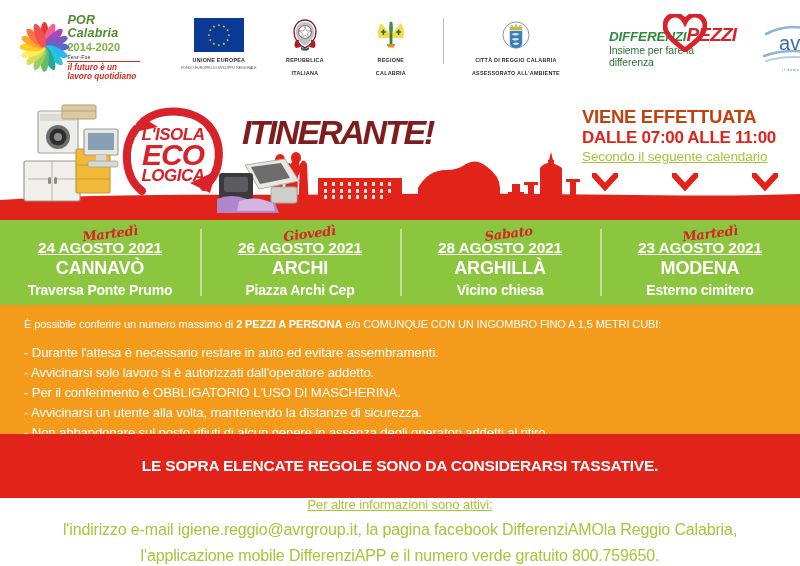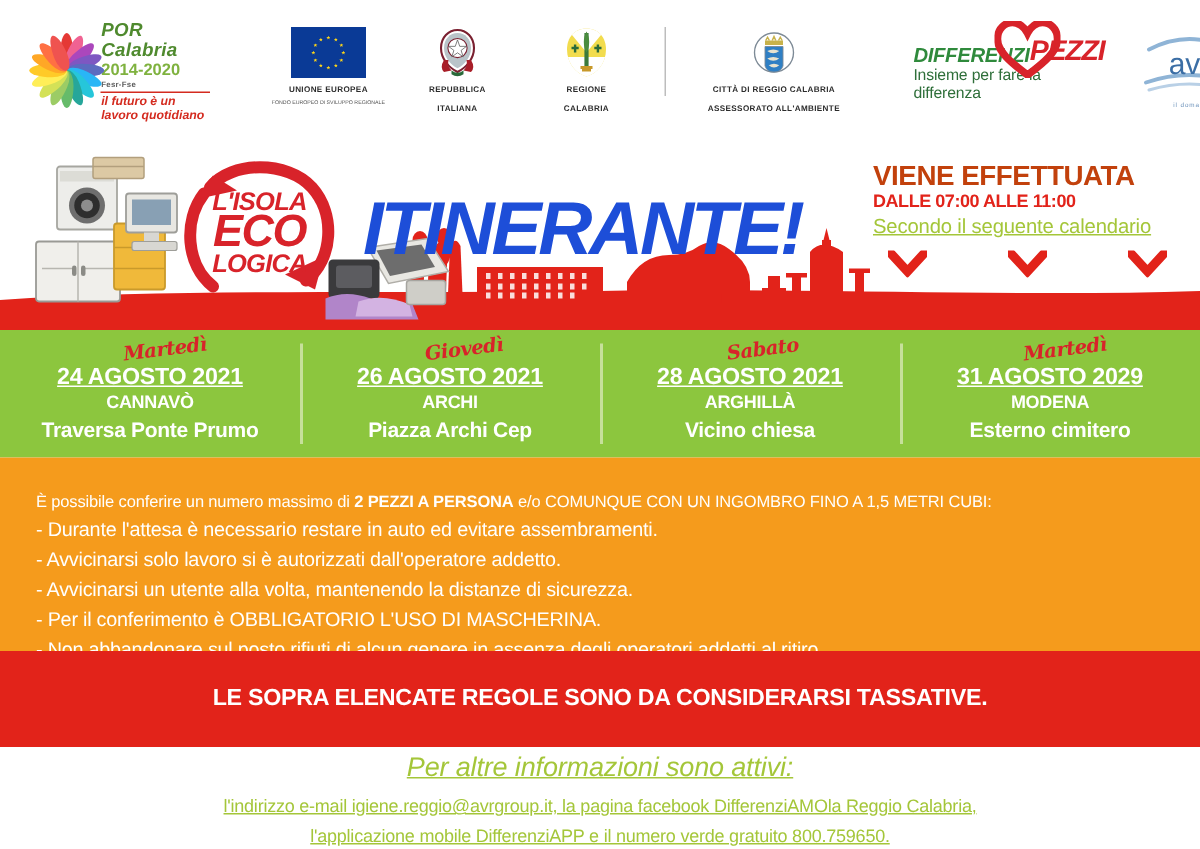--- a/index.html
+++ b/index.html
@@ -59,60 +59,60 @@
   .trash{position:absolute;left:18px;top:8px;width:118px;height:105px;}
   .ecoloop{position:absolute;left:108px;top:4px;width:130px;height:112px;}
   .eco-text{position:absolute;left:0;top:0;width:130px;height:112px;
             display:flex;flex-direction:column;align-items:center;justify-content:center;
             color:#d8232a;font-weight:bold;font-style:italic;line-height:.92;}
   .eco-1{font-size:17px;letter-spacing:-.5px;}
   .eco-2{font-size:30px;letter-spacing:-1px;margin-top:-1px;text-align:right;}
   .eco-3{font-size:17px;letter-spacing:-.5px;margin-top:-1px;text-align:right;}
   .smalltrash{position:absolute;left:215px;top:62px;width:88px;height:58px;}
 
-  .itin{position:absolute;left:242px;top:32px;font-size:50px;font-weight:bold;
-        font-style:italic;color:#1d4ed8;letter-spacing:-2.2px;line-height:1;}
+  .itin{position:absolute;left:242px;top:20px;font-size:34px;font-weight:bold;
+        font-style:italic;color:#7f1d1d;letter-spacing:-2.2px;line-height:1;}
 
   .right-block{position:absolute;left:582px;top:12px;width:218px;}
   .rb-1{font-size:18.5px;font-weight:bold;color:#c2410c;letter-spacing:-.3px;line-height:1.12;}
-  .rb-2{font-size:12px;font-weight:bold;color:#e2231a;letter-spacing:-.3px;line-height:1.12;}
+  .rb-2{font-size:17px;font-weight:bold;color:#e2231a;letter-spacing:-.3px;line-height:1.12;}
   .rb-3{font-size:13.5px;color:#a4c639;text-decoration:underline;line-height:1.5;letter-spacing:-.1px;}
   .chev-row{display:flex;justify-content:space-between;width:186px;margin:6px 0 0 10px;}
   .chev{width:26px;height:18px;}
 
   
   .dates{position:absolute;left:0;top:220px;width:800px;height:85px;background:#8cc63e;
          display:flex;}
   .dcell{flex:1;position:relative;display:flex;flex-direction:column;
          align-items:center;justify-content:center;color:#ffffff;}
   .dcell+.dcell:before{content:"";position:absolute;left:0;top:9px;bottom:9px;width:1.5px;background:#c6e09a;}
   .dow{position:absolute;top:6px;left:50%;transform:translateX(-32%) rotate(-7deg);
        color:#d8232a;font-size:13px;font-style:italic;font-family:"DejaVu Serif", serif;
        font-weight:bold;letter-spacing:-.3px;white-space:nowrap;}
   .ddate{font-size:15.5px;font-weight:bold;text-decoration:underline;letter-spacing:-.2px;margin-top:13px;}
-  .dplace{font-size:12px;font-weight:bold;letter-spacing:-.2px;line-height:1.3;}
+  .dplace{font-size:18px;font-weight:bold;letter-spacing:-.2px;line-height:1.3;}
   .daddr{font-size:14px;font-weight:bold;letter-spacing:-.2px;line-height:1.3;}
 
   
   .rules{position:absolute;left:0;top:305px;width:800px;height:129px;background:#f59b1c;color:#fff;}
-  .rules-head{position:absolute;left:24px;top:24px;right:16px;font-size:11px;letter-spacing:-.1px;}
+  .rules-head{position:absolute;left:24px;top:13px;right:16px;font-size:11px;letter-spacing:-.1px;}
   .rules-head b{font-weight:bold;}
   .rules-list{position:absolute;left:24px;top:38px;right:14px;}
   .rule-li{font-size:13.2px;line-height:1.52;letter-spacing:-.15px;}
 
   
   .warn{position:absolute;left:0;top:434px;width:800px;height:64px;background:#e2231a;
         color:#fff;display:flex;flex-direction:column;align-items:center;justify-content:center;}
   .warn div{font-size:15.5px;font-weight:bold;letter-spacing:-.2px;line-height:1.45;text-align:center;}
 
   
   .footer{position:absolute;left:0;top:498px;width:800px;height:68px;background:#fff;
           display:flex;flex-direction:column;align-items:center;justify-content:center;color:#a4c639;}
-  .f-1{font-size:18px;text-decoration:underline;line-height:1.75;letter-spacing:-.1px;font-style:italic;}
-  .f-2{font-size:12px;line-height:1.65;letter-spacing:-.15px;text-align:left;text-decoration:underline;}
+  .f-1{font-size:13px;text-decoration:underline;line-height:1.75;letter-spacing:-.1px;}
+  .f-2{font-size:16px;line-height:1.65;letter-spacing:-.15px;text-align:left;}
 </style>
 </head>
 <body>
 
 <div class="poster">
 
   <div class="logobar">
 
     <div class="por">
       <div class="pinwheel" id="pinwheel">
@@ -359,33 +359,33 @@
       <div class="daddr">Piazza Archi Cep</div>
     </div>
     <div class="dcell">
       <div class="dow">Sabato</div>
       <div class="ddate">28 AGOSTO 2021</div>
       <div class="dplace">ARGHILLÀ</div>
       <div class="daddr">Vicino chiesa</div>
     </div>
     <div class="dcell">
       <div class="dow">Martedì</div>
-      <div class="ddate">31 AGOSTO 2029</div>
+      <div class="ddate">23 AGOSTO 2021</div>
       <div class="dplace">MODENA</div>
       <div class="daddr">Esterno cimitero</div>
     </div>
   </div>
 
   <div class="rules">
     <div class="rules-head"><span>È possibile conferire un numero massimo di </span><b>2 PEZZI A PERSONA</b><span> e/o COMUNQUE CON UN INGOMBRO FINO A 1,5 METRI CUBI:</span></div>
     <div class="rules-list">
       <div class="rule-li">- Durante l'attesa è necessario restare in auto ed evitare assembramenti.</div>
       <div class="rule-li">- Avvicinarsi solo lavoro si è autorizzati dall'operatore addetto.</div>
+      <div class="rule-li">- Per il conferimento è OBBLIGATORIO L'USO DI MASCHERINA.</div>
       <div class="rule-li">- Avvicinarsi un utente alla volta, mantenendo la distanze di sicurezza.</div>
-      <div class="rule-li">- Per il conferimento è OBBLIGATORIO L'USO DI MASCHERINA.</div>
       <div class="rule-li">- Non abbandonare sul posto rifiuti di alcun genere in assenza degli operatori addetti al ritiro.</div>
     </div>
   </div>
 
   <div class="warn">
     <div>LE SOPRA ELENCATE REGOLE SONO DA CONSIDERARSI TASSATIVE.</div>
   </div>
 
   <div class="footer">
     <div class="f-1">Per altre informazioni sono attivi:</div>

